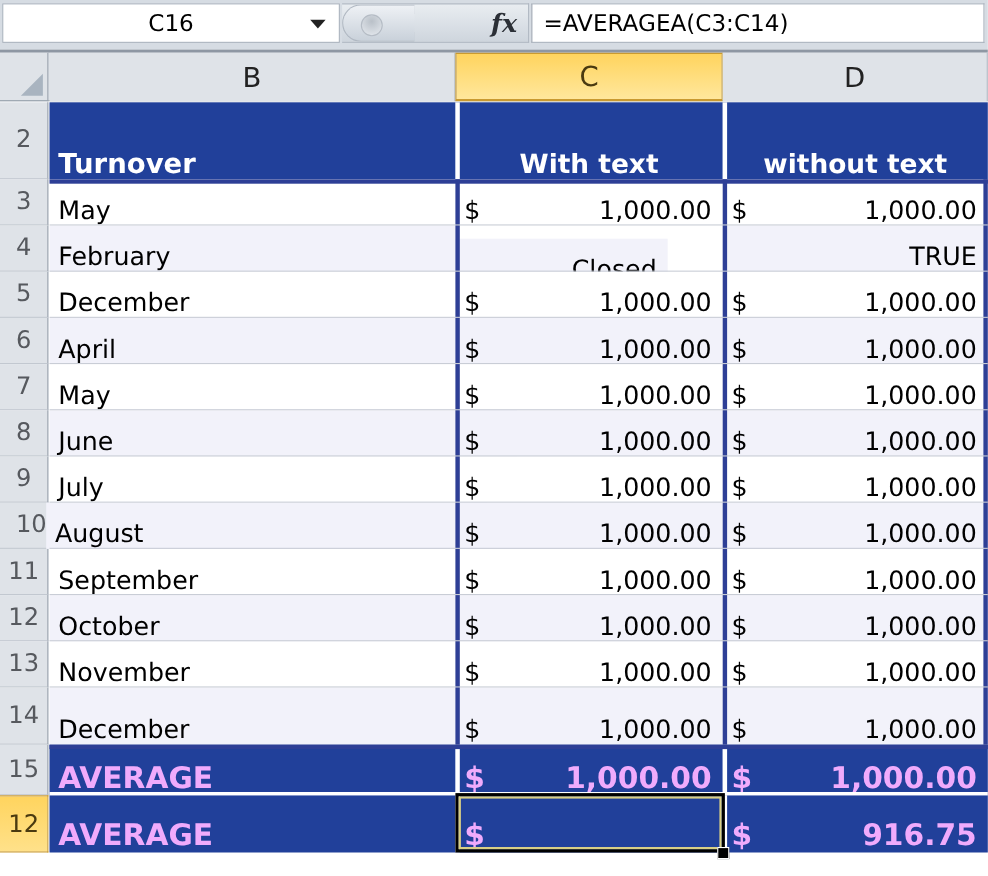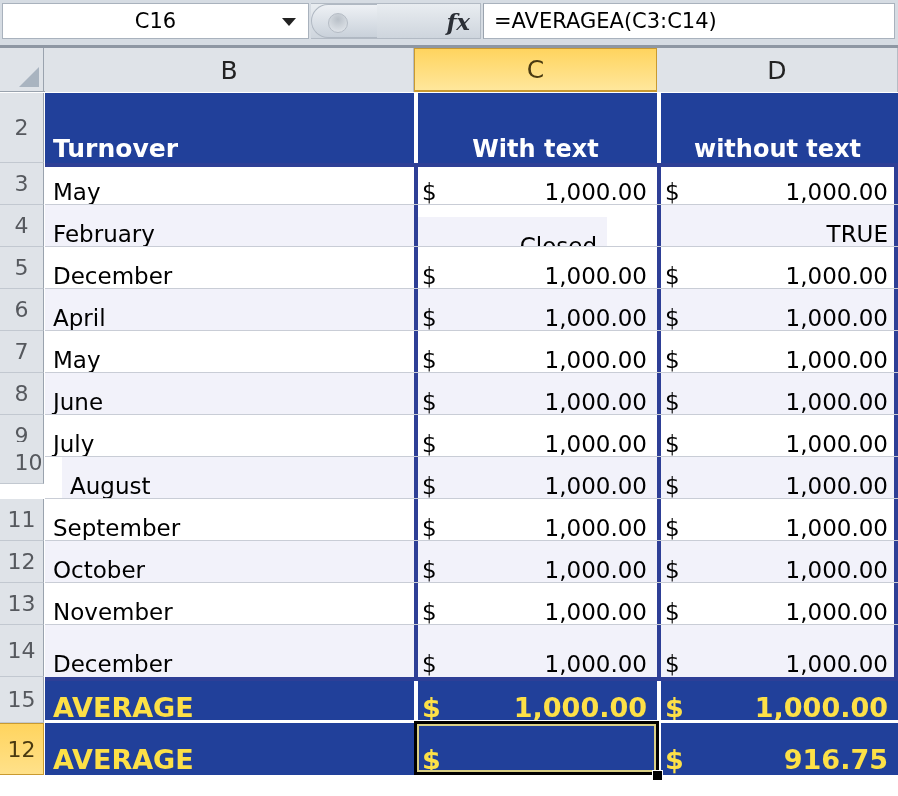--- a/index.html
+++ b/index.html
@@ -193,21 +193,21 @@
     display: flex;
     align-items: flex-end;
     font-size: 23px;
     color: #000;
     overflow: hidden;
     white-space: nowrap;
   }
   .cell.band   { background: #f2f2fa; }
   .cell.plain  { background: #ffffff; }
   .cell.hdr    { background: #21409a; color: #ffffff; font-weight: bold; }
-  .cell.total  { background: #21409a; color: #fde047; font-weight: bold; }
+  .cell.total  { background: #21409a; color: #f0abfc; font-weight: bold; }
 
   .cell.left   { justify-content: flex-start; padding-left: 8px; }
   .cell.center { justify-content: center; }
   .cell.right  { justify-content: flex-end; padding-right: 10px; }
 
   
   .cell.money {
     justify-content: space-between;
     padding-left: 8px;
     padding-right: 10px;
@@ -312,21 +312,21 @@
       </div>
       <div class="row-head" style="top: 286px; height: 42px;">
         <span>7</span>
       </div>
       <div class="row-head" style="top: 328px; height: 42px;">
         <span>8</span>
       </div>
       <div class="row-head" style="top: 370px; height: 42px;">
         <span>9</span>
       </div>
-      <div class="row-head" style="top: 397px; height: 42px; padding-left: 14px;">
+      <div class="row-head" style="top: 412px; height: 42px; padding-left: 14px;">
         <span>10</span>
       </div>
       <div class="row-head" style="top: 454px; height: 42px;">
         <span>11</span>
       </div>
       <div class="row-head" style="top: 496px; height: 42px;">
         <span>12</span>
       </div>
       <div class="row-head" style="top: 538px; height: 42px;">
         <span>13</span>
@@ -420,21 +420,21 @@
         <span>July</span>
       </div>
       <div class="cell plain money" style="left: 414px; width: 243px; top: 370px; height: 42px;">
         <span class="cur">$</span>
         <span class="val">1,000.00</span>
       </div>
       <div class="cell plain money" style="left: 657px; width: 241px; top: 370px; height: 42px;">
         <span class="cur">$</span>
         <span class="val">1,000.00</span>
       </div>
-      <div class="cell band left" style="left: 62px; width: 401px; top: 412px; height: 42px;">
+      <div class="cell band left" style="left: 42px; width: 401px; top: 412px; height: 42px;">
         <span>August</span>
       </div>
       <div class="cell band money" style="left: 414px; width: 243px; top: 412px; height: 42px;">
         <span class="cur">$</span>
         <span class="val">1,000.00</span>
       </div>
       <div class="cell band money" style="left: 657px; width: 241px; top: 412px; height: 42px;">
         <span class="cur">$</span>
         <span class="val">1,000.00</span>
       </div>

